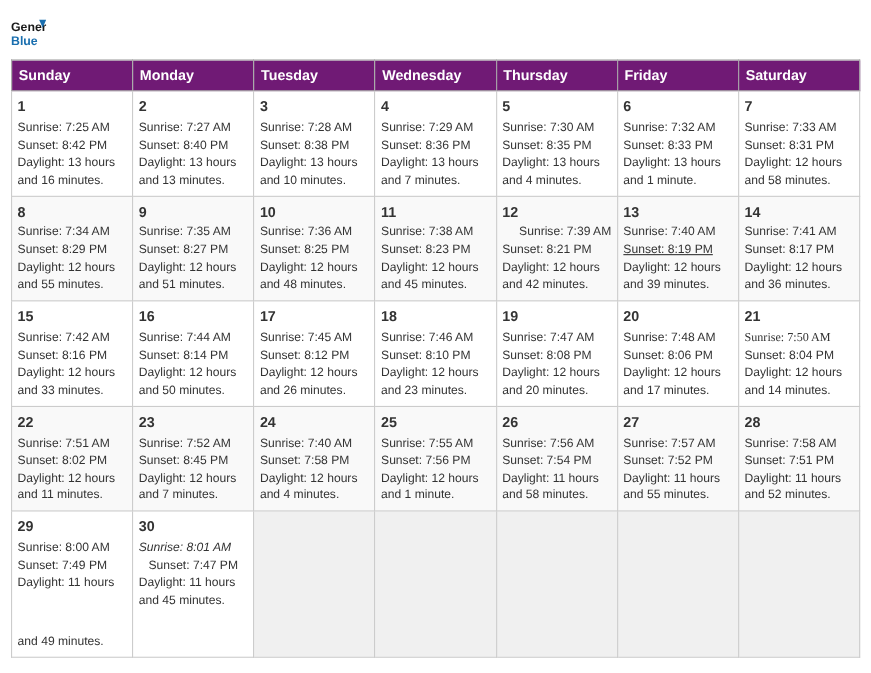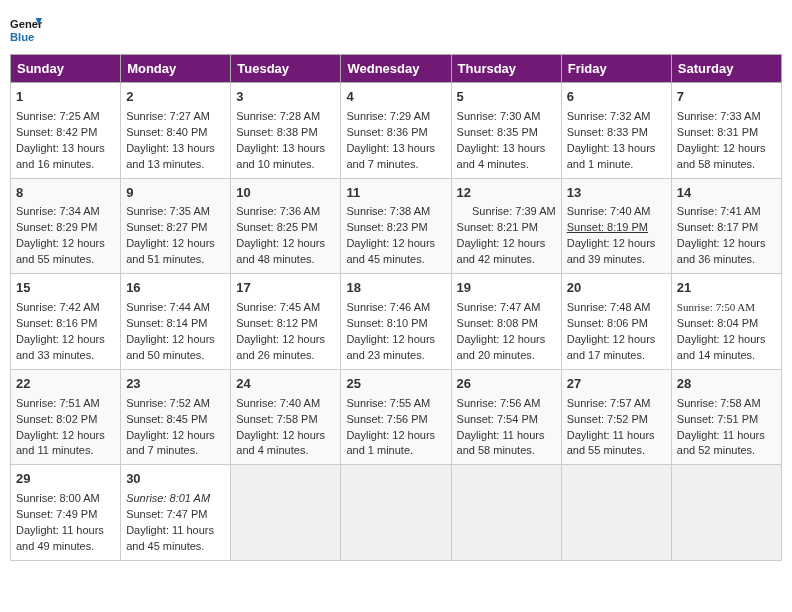--- a/index.html
+++ b/index.html
@@ -311,26 +311,26 @@
           <span style="display: block;">Daylight: 11 hours</span>
           <span style="display: block;">and 52 minutes.</span>
         </td>
       </tr>
       <tr>
         <td>
           <span class="day-num">29</span>
           <span style="display: block;">Sunrise: 8:00 AM</span>
           <span style="display: block;">Sunset: 7:49 PM</span>
           <span style="display: block;">Daylight: 11 hours</span>
-          <span style="display: block;">and 49 minutes.</span>
+          <span style="display: block; margin-top: 37px;">and 49 minutes.</span>
         </td>
         <td>
           <span class="day-num">30</span>
           <span style="display: block; font-style: italic;">Sunrise: 8:01 AM</span>
-          <span style="display: block;">Sunset: 7:47 PM</span>
+          <span style="display: block; text-align: center;">Sunset: 7:47 PM</span>
           <span style="display: block;">Daylight: 11 hours</span>
           <span style="display: block;">and 45 minutes.</span>
         </td>
         <td class="empty-cell"></td>
         <td class="empty-cell"></td>
         <td class="empty-cell"></td>
         <td class="empty-cell"></td>
         <td class="empty-cell"></td>
       </tr>
     </tbody>

